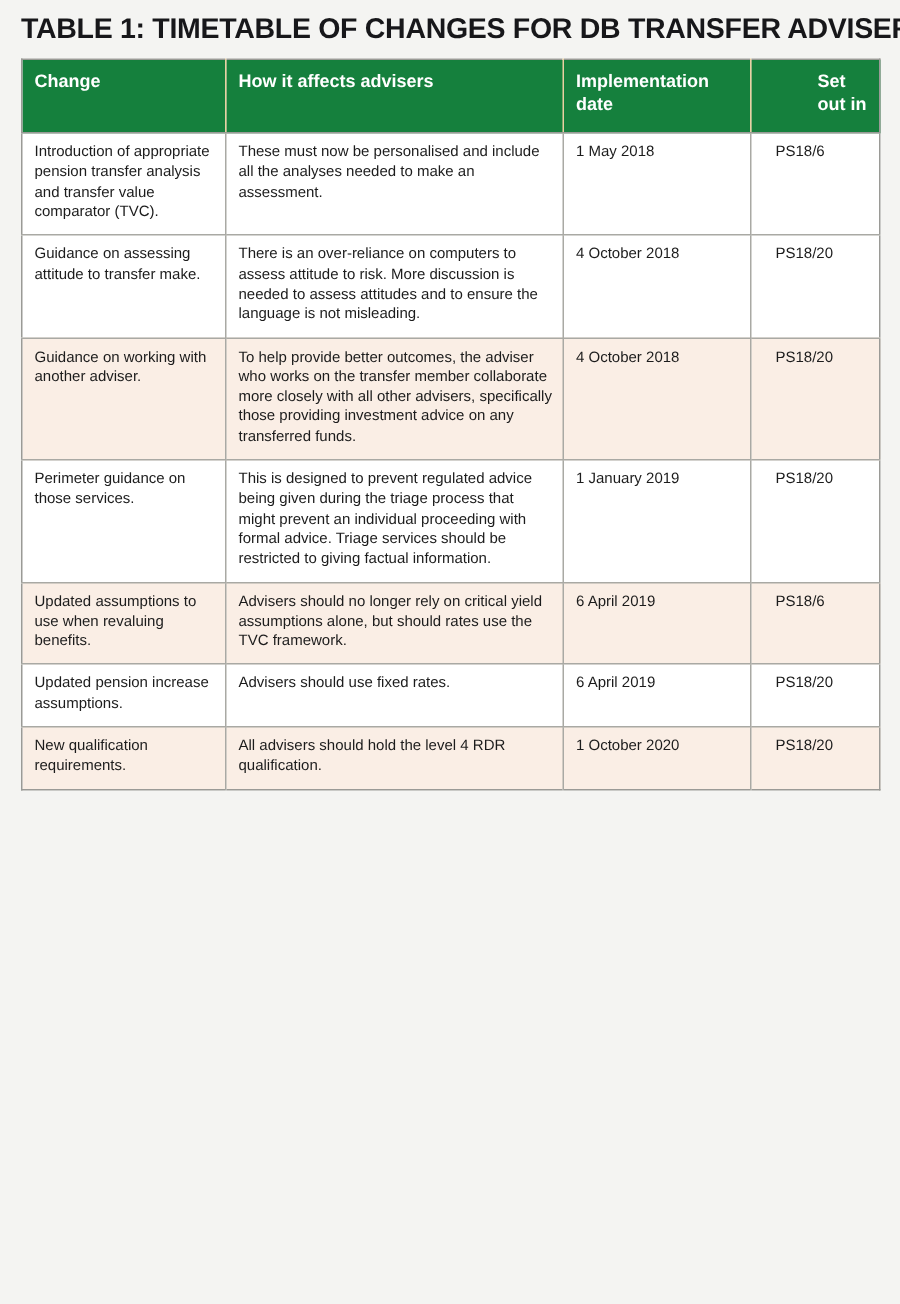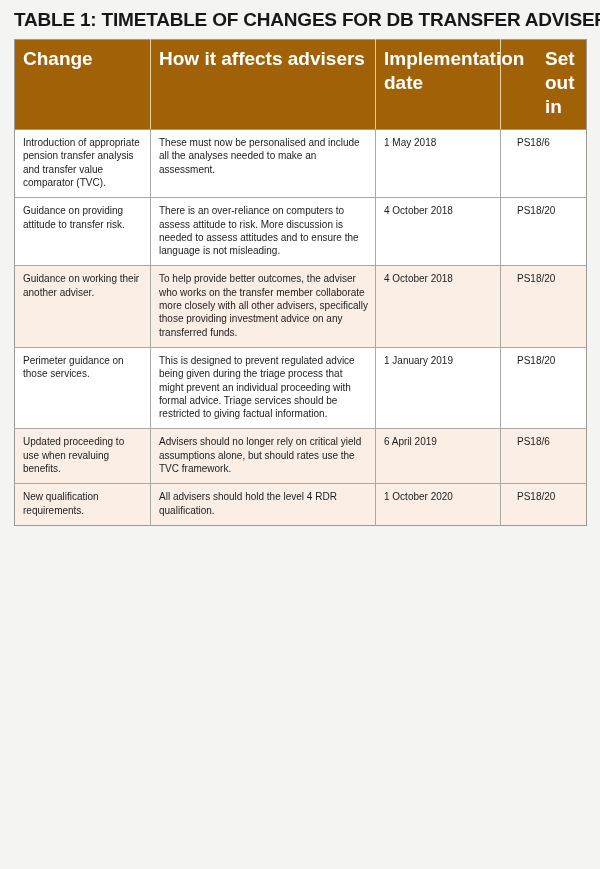--- a/index.html
+++ b/index.html
@@ -38,23 +38,23 @@
     table-layout: fixed;
     background: #ffffff;
     border: 1px solid #9a9a96;
   }
   table.timetable col.c-change    { width: 136px; }
   table.timetable col.c-effect    { width: 225px; }
   table.timetable col.c-date      { width: 125px; }
   table.timetable col.c-setout    { width: 86px; }
 
   thead th {
-    background: #a16207;
+    background: #15803d;
     color: #ffffff;
-    font-size: 19px;
+    font-size: 12px;
     font-weight: bold;
     text-align: left;
     vertical-align: top;
     padding: 7px 7px 11px 8px;
     line-height: 1.24;
     border-right: 1px solid #e9d0a2;
     border-bottom: 1px solid #9a9a96;
   }
   thead th:last-child { border-right: none; padding-left: 44px; }
 
@@ -97,42 +97,48 @@
       </tr>
     </thead>
     <tbody id="table-body">
         <tr class="plain">
           <td>Introduction of appropriate pension transfer analysis and transfer value comparator (TVC).</td>
           <td>These must now be personalised and include all the analyses needed to make an assessment.</td>
           <td>1 May 2018</td>
           <td>PS18/6</td>
         </tr>
         <tr class="plain">
-          <td>Guidance on providing attitude to transfer risk.</td>
+          <td>Guidance on assessing attitude to transfer make.</td>
           <td>There is an over-reliance on computers to assess attitude to risk. More discussion is needed to assess attitudes and to ensure the language is not misleading.</td>
           <td>4 October 2018</td>
           <td>PS18/20</td>
         </tr>
         <tr class="shade">
-          <td>Guidance on working their another adviser.</td>
+          <td>Guidance on working with another adviser.</td>
           <td>To help provide better outcomes, the adviser who works on the transfer member collaborate more closely with all other advisers, specifically those providing investment advice on any transferred funds.</td>
           <td>4 October 2018</td>
           <td>PS18/20</td>
         </tr>
         <tr class="plain">
           <td>Perimeter guidance on those services.</td>
           <td>This is designed to prevent regulated advice being given during the triage process that might prevent an individual proceeding with formal advice. Triage services should be restricted to giving factual information.</td>
           <td>1 January 2019</td>
           <td>PS18/20</td>
         </tr>
         <tr class="shade">
-          <td>Updated proceeding to use when revaluing benefits.</td>
+          <td>Updated assumptions to use when revaluing benefits.</td>
           <td>Advisers should no longer rely on critical yield assumptions alone, but should rates use the TVC framework.</td>
           <td>6 April 2019</td>
           <td>PS18/6</td>
+        </tr>
+        <tr class="plain">
+          <td>Updated pension increase assumptions.</td>
+          <td>Advisers should use fixed rates.</td>
+          <td>6 April 2019</td>
+          <td>PS18/20</td>
         </tr>
         <tr class="shade">
           <td>New qualification requirements.</td>
           <td>All advisers should hold the level 4 RDR qualification.</td>
           <td>1 October 2020</td>
           <td>PS18/20</td>
         </tr>
       </tbody>
   </table>
 

